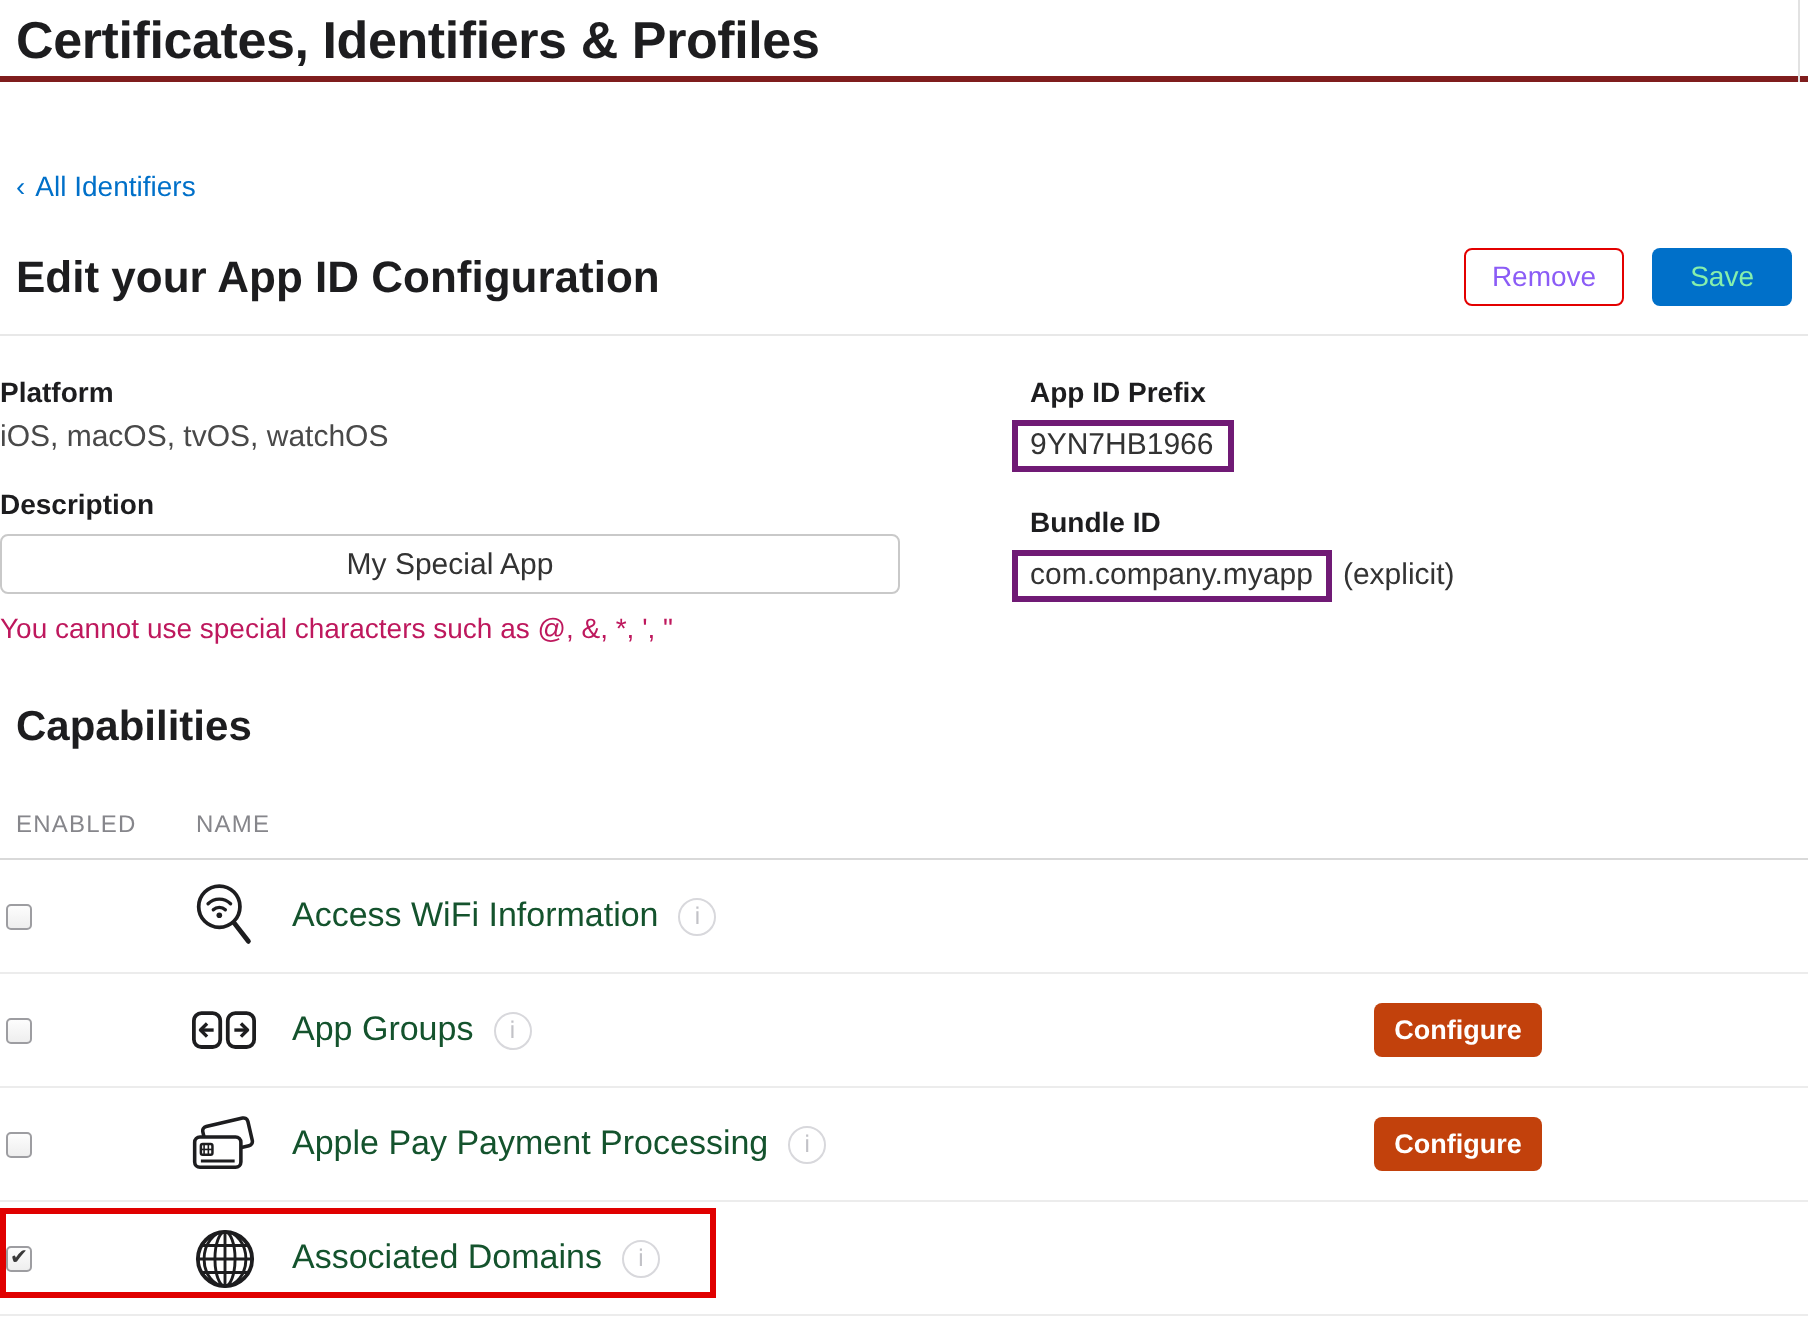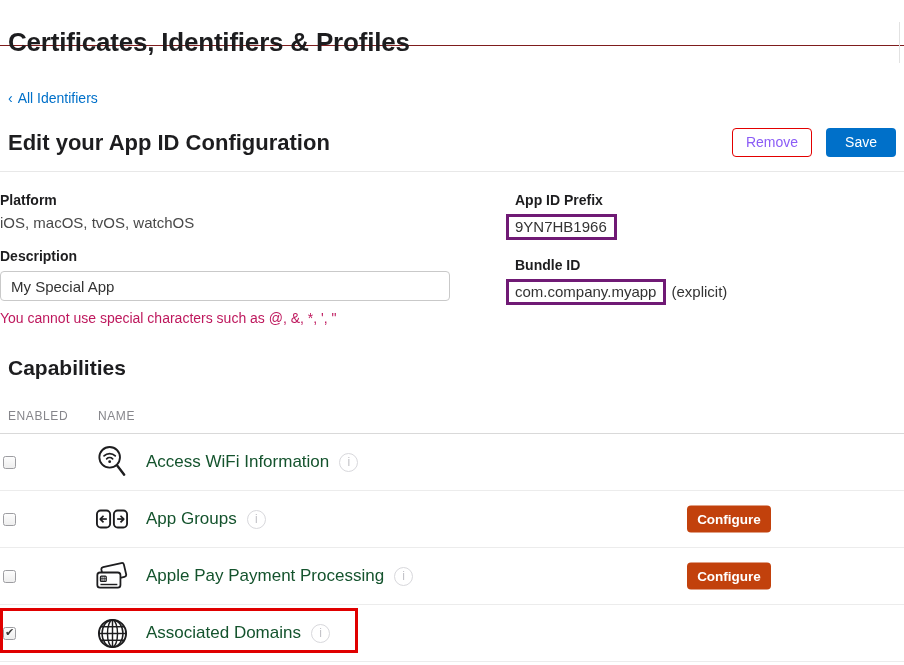--- a/index.html
+++ b/index.html
@@ -2,41 +2,41 @@
 <html><head>
 <meta charset="utf-8">
 <style>
   * { box-sizing: border-box; }
   html, body { margin: 0; padding: 0; }
   body {
     width: 904px; height: 665px; background: #fff; overflow: hidden;
     font-family: "Liberation Sans", sans-serif; color: #1d1d1f; position: relative;
   }
   
-  .page-header { height: 24px; border-bottom: 1px solid #7f1d1d; position: relative; margin-top: 22px; }
+  .page-header { height: 41px; border-bottom: 3px solid #7f1d1d; position: relative; }
   .page-header h1 { margin: 0; padding: 5px 8px 0; font-size: 26px; font-weight: bold; letter-spacing: -0.2px; }
   .right-edge-line { position: absolute; right: 4px; top: 0; width: 1px; height: 41px; background: #e2e2e2; }
   
   .back-link { display: inline-flex; gap: 5px; margin: 44px 0 0 8px; font-size: 14px; color: #0070c9; text-decoration: none; cursor: pointer; align-items: baseline; }
   
   .section-header { display: flex; align-items: center; justify-content: space-between; margin: 21px 8px 0; }
   .section-header h2 { margin: 0; font-size: 22px; font-weight: bold; }
   .actions { display: flex; gap: 14px; align-items: center; }
   .btn { height: 29px; border-radius: 4px; font-size: 14px; font-family: inherit; cursor: pointer; line-height: 27px; }
   .btn-remove { background: #fff; color: #8b5cf6; border: 1px solid #e30000; padding: 0 13px; }
-  .btn-save { background: #0070c9; color: #ffffff; border: none; padding: 0 19px; }
+  .btn-save { background: #0070c9; color: #86efac; border: none; padding: 0 19px; }
   .divider { height: 1px; background: #e8e8e8; margin-top: 14px; }
   
   .form-grid { display: flex; padding: 20px 0 0; }
   .col-left { width: 515px; }
   .col-right { flex: 1; }
   .f-label { font-size: 14px; font-weight: bold; margin: 0 0 6px; color: #1d1d1f; }
   .f-value { font-size: 15px; color: #494949; }
   .field-gap { margin-top: 17px; }
-  .desc-input { width: 450px; height: 30px; border: 1px solid #c9c9c9; border-radius: 4px; padding: 0 10px; font-size: 15px; color: #333; font-family: inherit; margin-top: 1px; }
+  .desc-input { width: 450px; height: 30px; border: 1px solid #c9c9c9; border-radius: 4px; padding: 0 10px; font-size: 15px; color: #333; font-family: inherit; margin-top: 1px; text-align: center; }
   .helper { margin-top: 9px; font-size: 14px; color: #be185d; }
   .red-box { display: inline-block; border: 3px solid #701a75; padding: 1px 7px 2px 6px; margin-left: -9px; font-size: 15px; color: #333; }
   .suffix { font-size: 15px; color: #333; margin-left: 5px; }
   
   .cap-title { font-size: 21px; font-weight: bold; margin: 30px 8px 0; }
   .cap-table { margin-top: 29px; }
   .cap-head { display: flex; padding: 0 0 10px 8px; border-bottom: 1px solid #d9d9d9; font-size: 12px; color: #86868b; letter-spacing: 0.6px; }
   .cap-head .col-enabled { width: 90px; }
   .cap-row { position: relative; display: flex; align-items: center; height: 57px; border-bottom: 1px solid #ececec; padding-left: 3px; }
   .cell-enabled { width: 93px; display: flex; align-items: center; }

